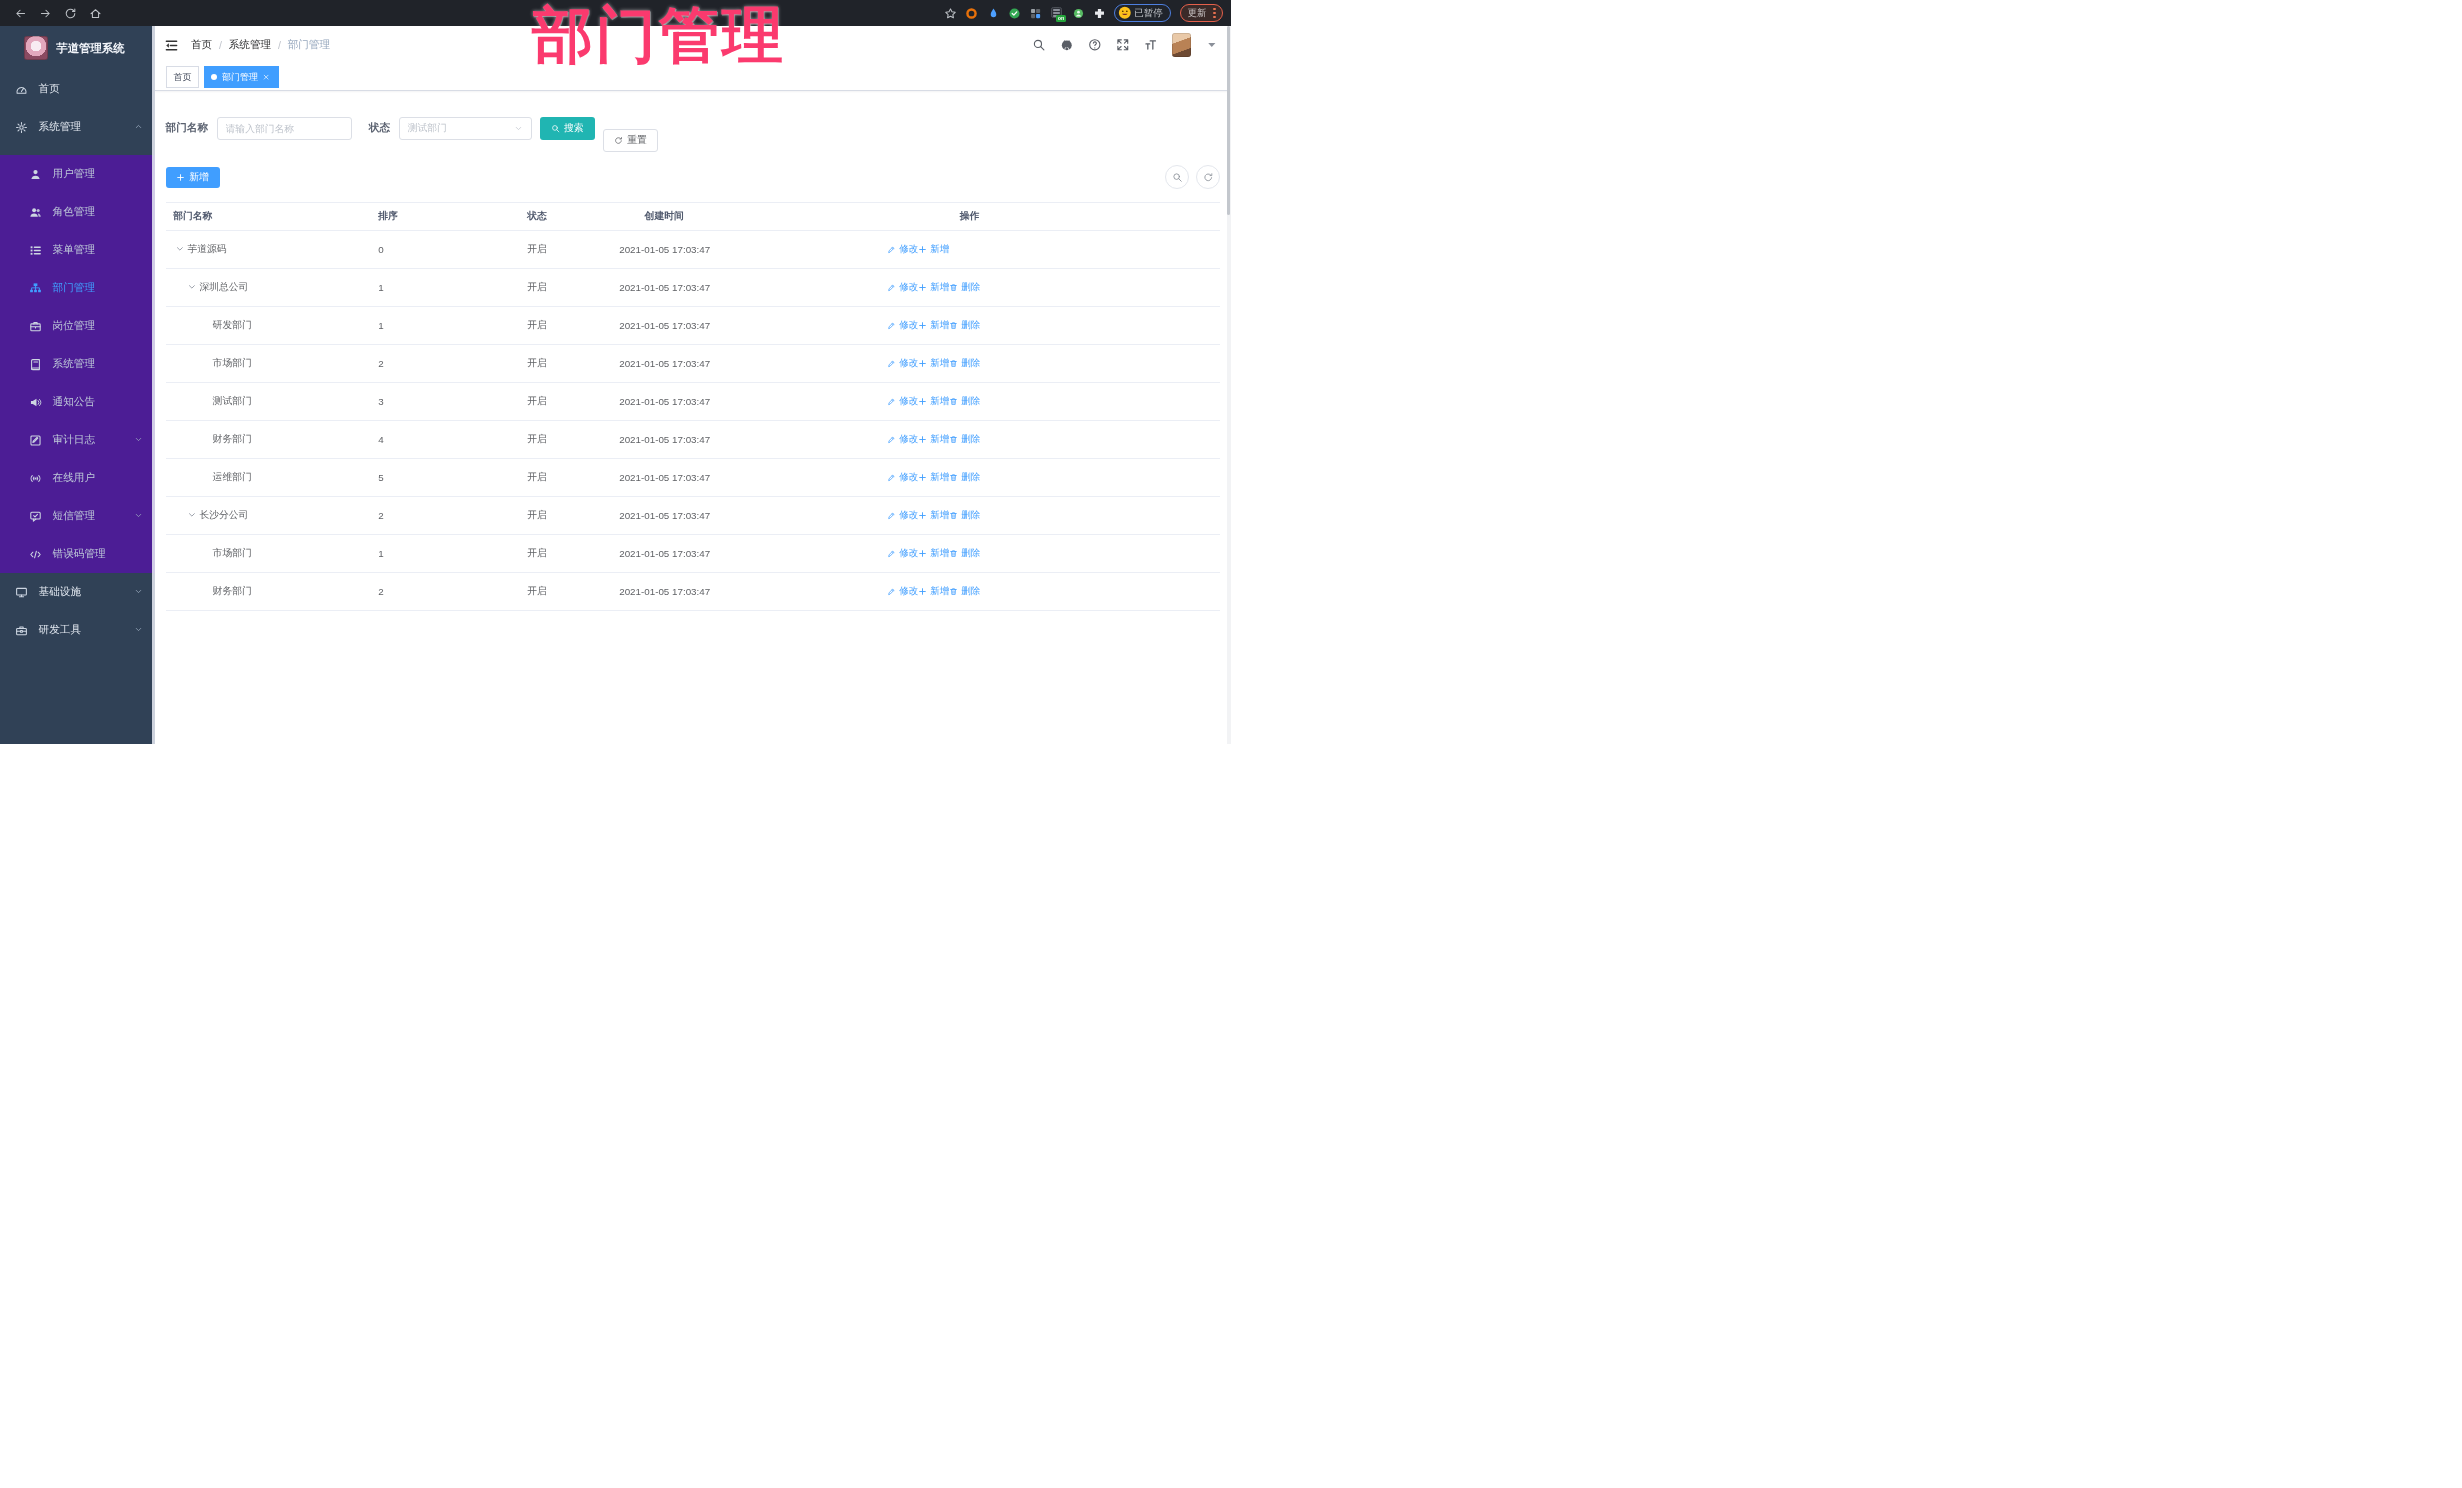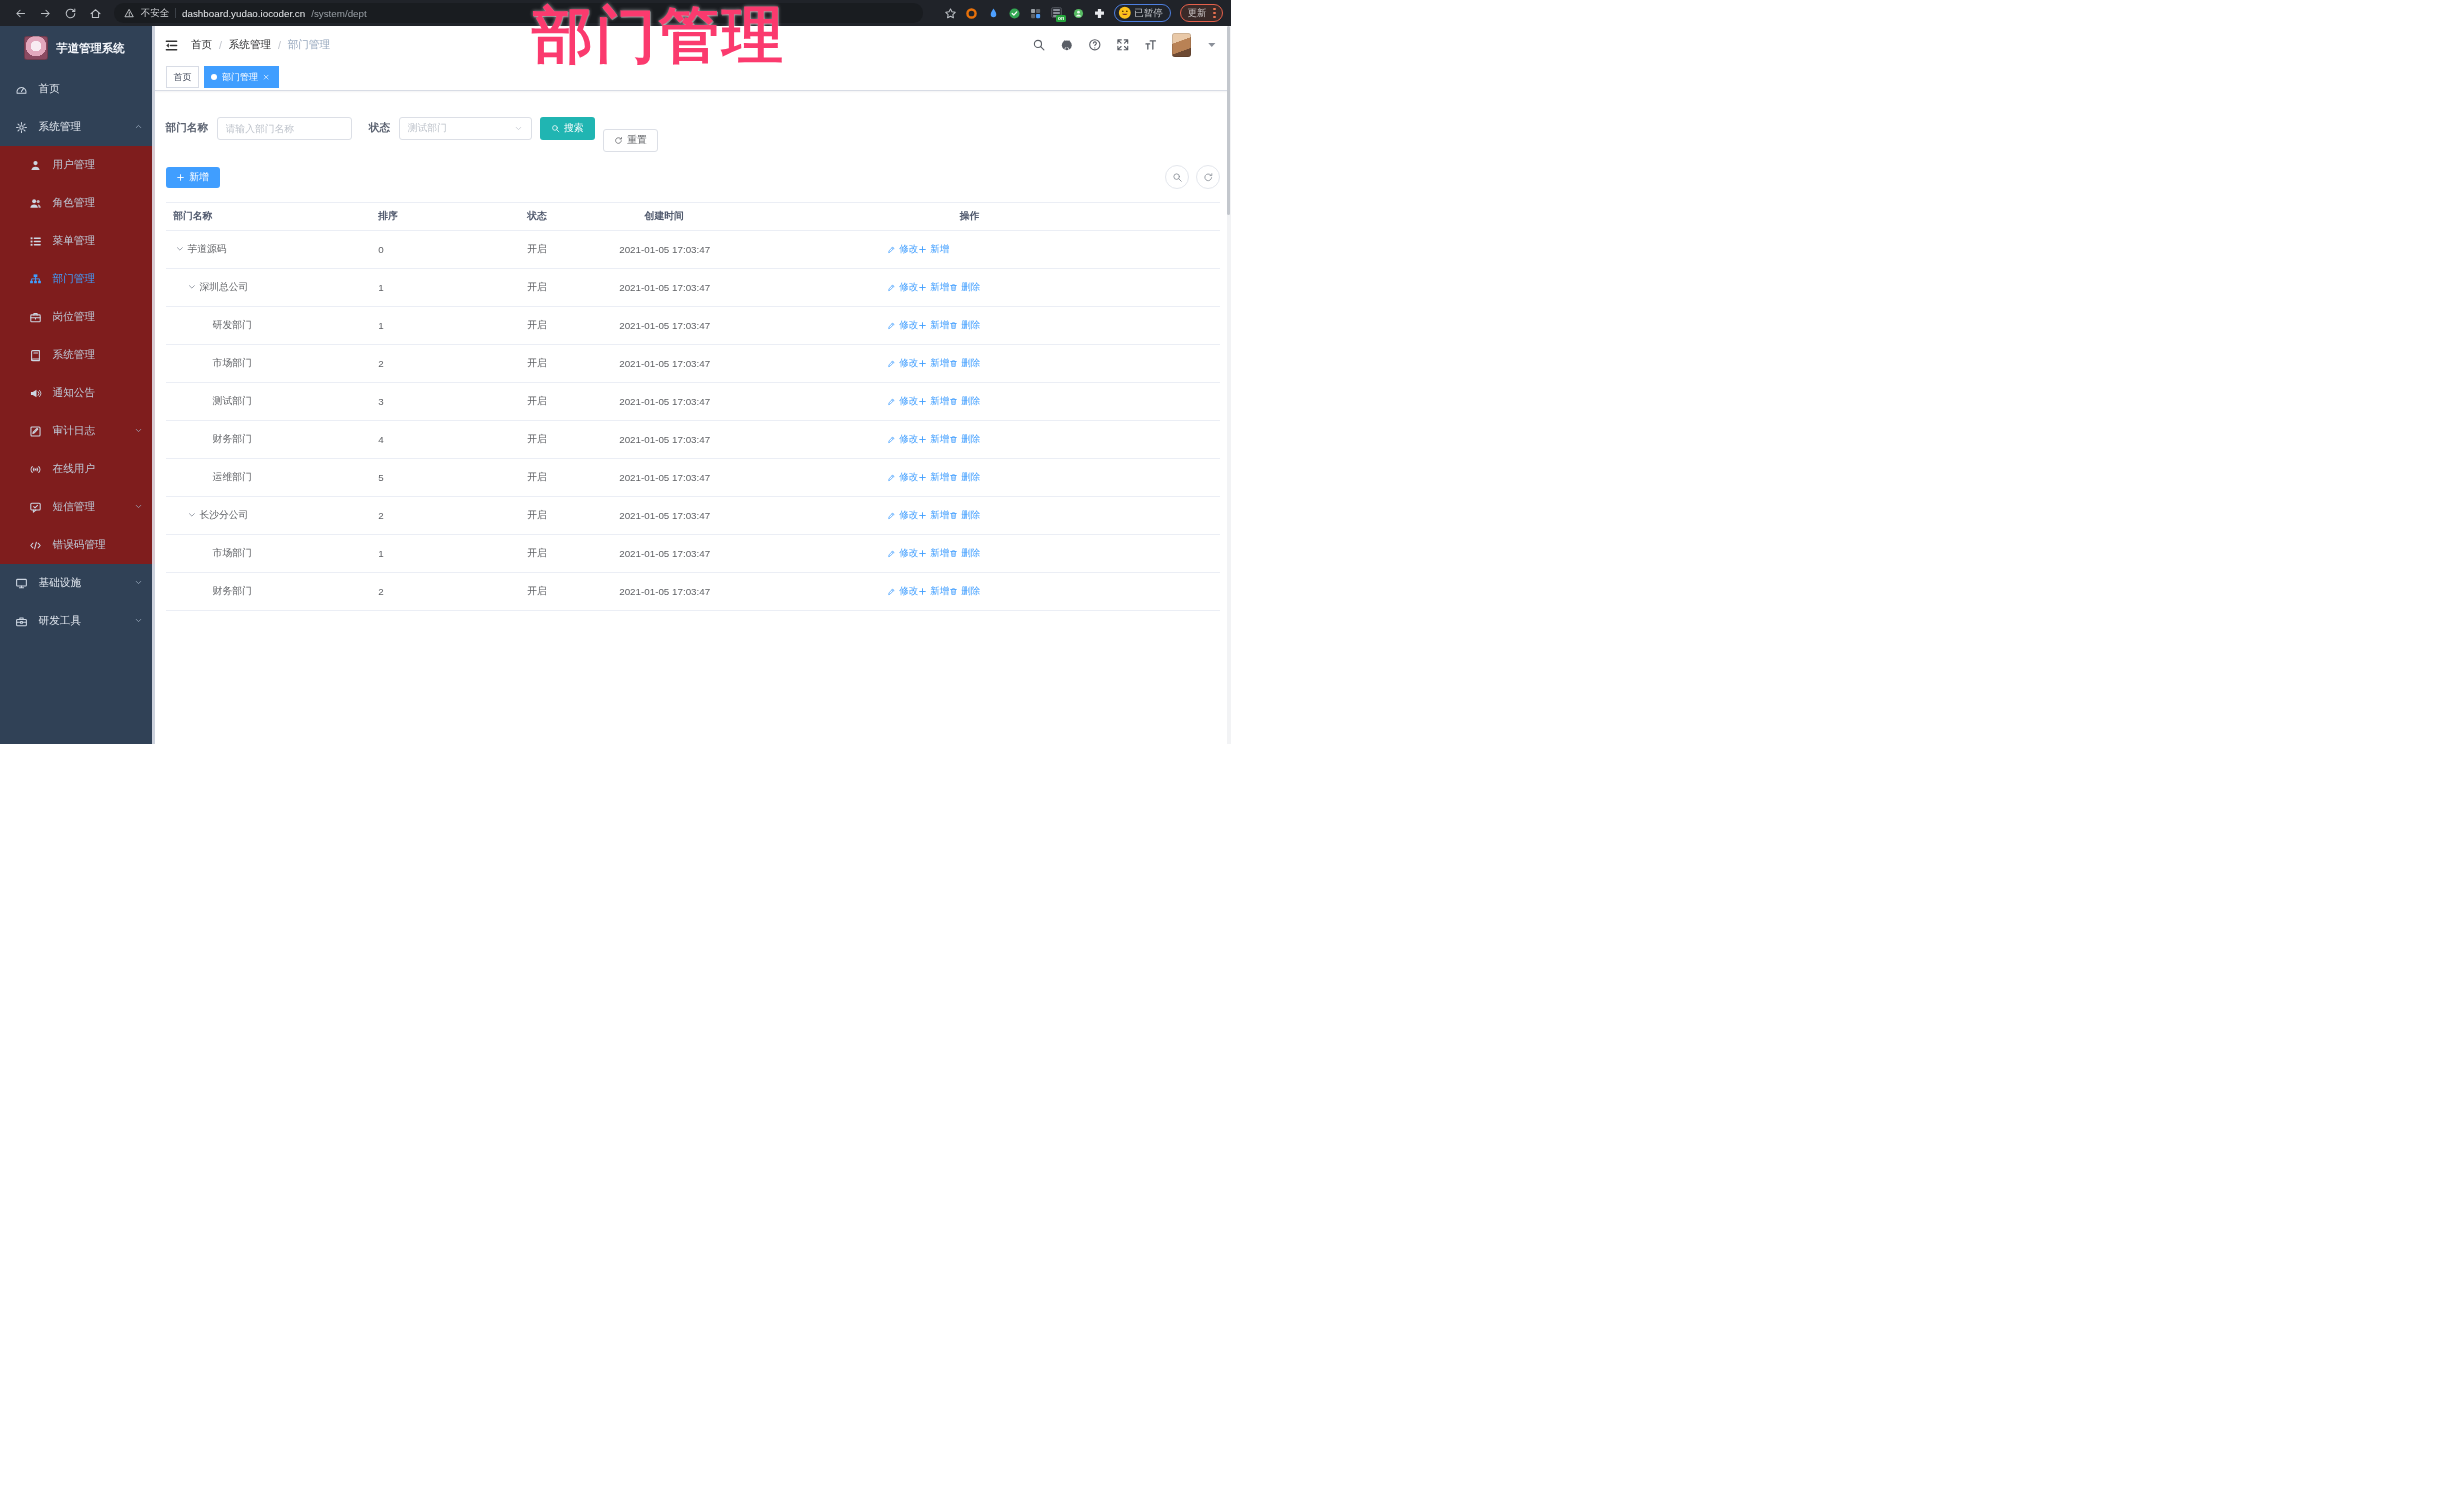--- a/index.html
+++ b/index.html
@@ -47,21 +47,21 @@
   .sidebar{position:absolute;top:26px;left:0;bottom:0;width:155px;background:#304156;z-index:4;}
   .sidebar::after{content:"";position:absolute;top:0;right:0;width:3px;height:100%;background:#e9ecf5;opacity:.85;}
   .brand{height:44px;display:flex;align-items:center;gap:8.3px;padding-left:24px;cursor:pointer;}
   .logo{width:24px;height:24px;border-radius:3px;flex:0 0 auto;
     background:radial-gradient(circle at 50% 42%, #f8ecf2 0 28%, #e2a8bd 29% 55%, #8a4a61 56% 100%);
     box-shadow:inset 0 0 0 0.8px rgba(0,0,0,.25);}
   .brand-name{color:#f3f6fb;font-size:11.4px;font-weight:700;}
   .side-item{height:38px;display:flex;align-items:center;gap:10.6px;padding:0 12px 0 15px;font-size:10.6px;color:#e2e8f0;cursor:pointer;}
   .side-item .ic{width:13px;color:#cdd6e2;}
   .side-item .ic svg{width:13px;height:13px;}
-  .submenu{background:#7f1d1d;}
+  .submenu{background:#4c1d95;margin-top:9px;}
   .submenu .side-item{padding-left:29px;color:#bfcbd9;}
   .side-item.active{color:#409eff;}
   .side-item.active .ic{color:#409eff;}
   .side-label{flex:1;}
   .chev{margin-left:auto;color:#9fb0c3;}
   .chev svg{width:9px;height:9px;}
 
   
   .main{position:absolute;left:155px;top:26px;right:0;bottom:0;background:#fff;}
   .navbar{height:38px;display:flex;align-items:center;padding:0 12px 0 9px;background:#fff;}
@@ -134,32 +134,20 @@
       </svg></span>
   <span class="nav-ic"><svg viewBox="0 0 16 16" fill="none" stroke="currentColor" stroke-width="1.3" stroke-linecap="round" stroke-linejoin="round">
         <path d="M3 8h9.5M8.5 4l4 4-4 4"></path>
       </svg></span>
   <span class="nav-ic"><svg viewBox="0 0 16 16" fill="none" stroke="currentColor" stroke-width="1.3" stroke-linecap="round" stroke-linejoin="round">
         <path d="M13.3 8a5.3 5.3 0 1 1-1.6-3.8M13.3 2.6v2.8h-2.8"></path>
       </svg></span>
   <span class="nav-ic"><svg viewBox="0 0 16 16" fill="none" stroke="currentColor" stroke-width="1.3" stroke-linecap="round" stroke-linejoin="round">
         <path d="M2.5 8.2L8 3.4l5.5 4.8M4.2 7v6h7.6V7"></path>
       </svg></span>
-  <div class="url-pill">
-    <span class="ic warn">
-        <svg viewBox="0 0 16 16" fill="none" stroke="currentColor" stroke-width="1.3" stroke-linecap="round" stroke-linejoin="round">
-          <path d="M8 2.6L14 13.2H2z"></path>
-          <path d="M8 6.5v3.2M8 11.3v.4"></path>
-        </svg>
-      </span>
-    <span class="sec-label">不安全</span>
-    <span class="pill-div"></span>
-    <span class="host">dashboard.yudao.iocoder.cn</span>
-      <span class="path">/system/dept</span>
-  </div>
   <div class="chrome-right">
     <span class="ext-ic"><svg viewBox="0 0 16 16" fill="none" stroke="currentColor" stroke-width="1.3" stroke-linecap="round" stroke-linejoin="round">
           <path d="M8 2.3l1.8 3.6 4 .6-2.9 2.8.7 4L8 11.4l-3.6 1.9.7-4L2.2 6.5l4-.6z"></path>
         </svg></span>
     <span class="ext-ic"><svg viewBox="0 0 16 16" fill="none" stroke="currentColor" stroke-width="1.3" stroke-linecap="round" stroke-linejoin="round">
           <circle cx="8" cy="8" r="5" stroke="#e8710a" stroke-width="3"></circle>
         </svg></span>
     <span class="ext-ic"><svg viewBox="0 0 16 16" fill="none" stroke="currentColor" stroke-width="1.3" stroke-linecap="round" stroke-linejoin="round">
           <path d="M8 1.8C6.1 4.8 4.6 6.9 4.6 9.1a3.4 3.4 0 0 0 6.8 0C11.4 6.9 9.9 4.8 8 1.8z" fill="#4d9fff" stroke="none"></path>
         </svg></span>

